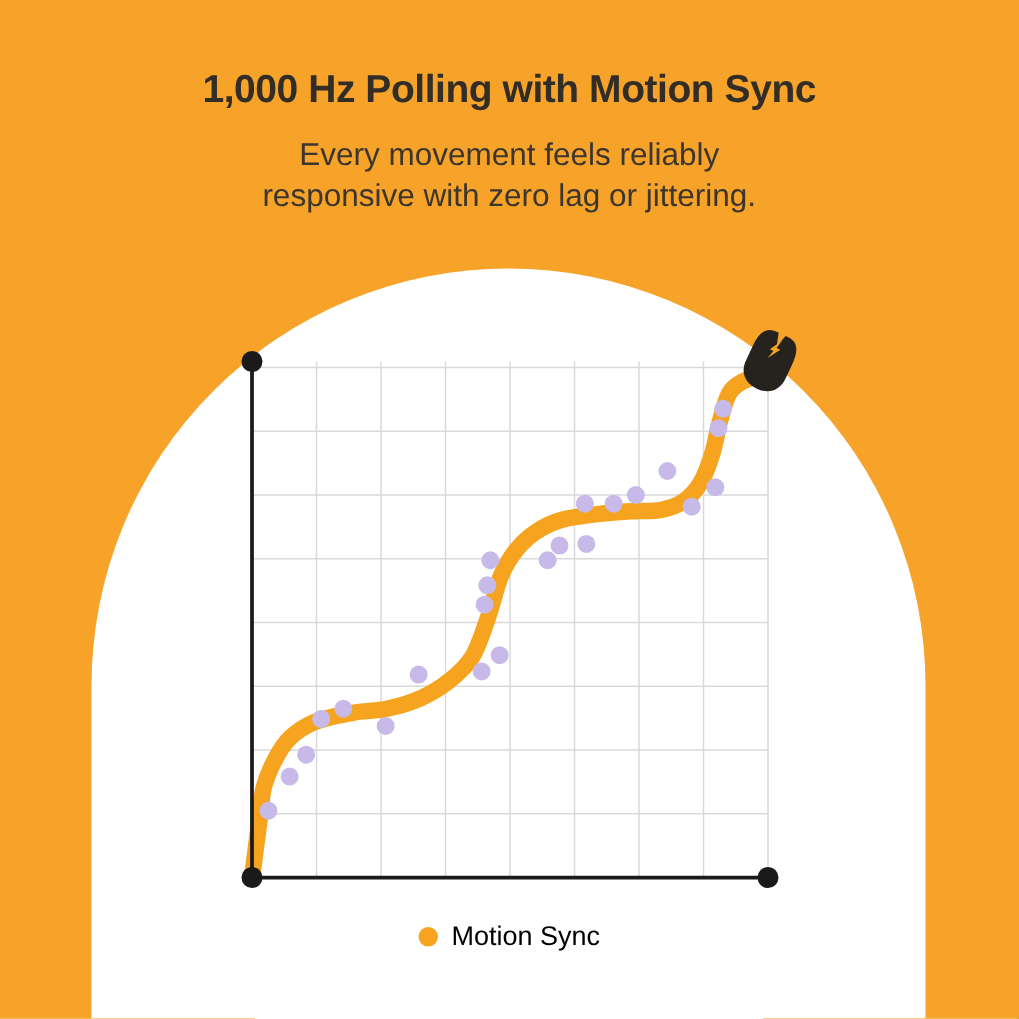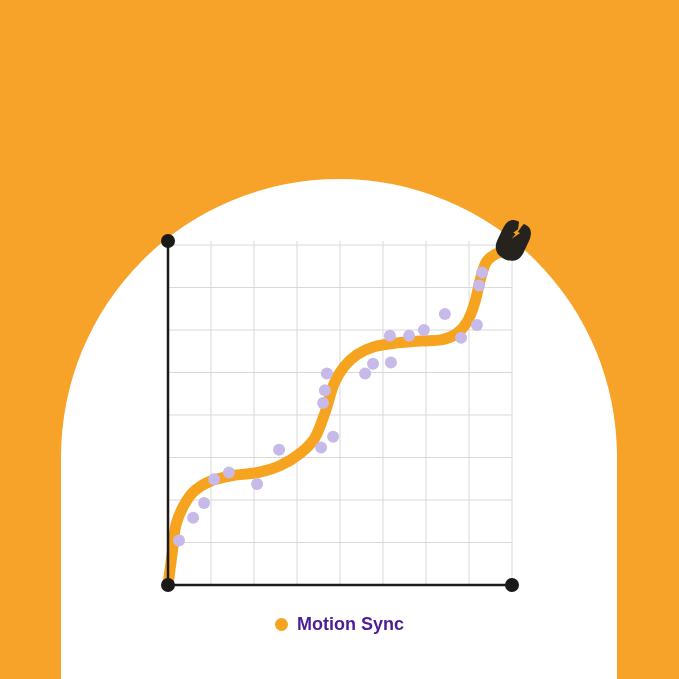--- a/index.html
+++ b/index.html
@@ -62,32 +62,39 @@
   }
   .legend-dot{
     width:13px;height:13px;
     border-radius:50%;
     flex:0 0 auto;
   }
   .legend-dot--sync{background:#F6A41F;}
   .legend-dot--disabled{background:#C7BAE8;}
   .legend-label{
     font-size:18px;
-    font-weight:bold;
-    color:#4c1d95;
+    font-weight:normal;
+    color:#000000;
     white-space:nowrap;
   }
 </style>
 </head>
 <body>
 
 <div class="stage">
 
   <div class="arch"></div>
 
+  <div class="header">
+    <div class="title">1,000 Hz Polling with Motion Sync</div>
+    <div class="subtitle">
+      <div>Every movement feels reliably</div>
+      <div>responsive with zero lag or jittering.</div>
+    </div>
+  </div>
 
   <svg class="chart" viewBox="0 0 679 679" aria-hidden="true">
     <g id="grid-layer">
         <line x1="168" y1="241" x2="168" y2="585" stroke="#D9D9D9" stroke-width="1"></line>
         <line x1="211" y1="241" x2="211" y2="585" stroke="#D9D9D9" stroke-width="1"></line>
         <line x1="254" y1="241" x2="254" y2="585" stroke="#D9D9D9" stroke-width="1"></line>
         <line x1="297" y1="241" x2="297" y2="585" stroke="#D9D9D9" stroke-width="1"></line>
         <line x1="340" y1="241" x2="340" y2="585" stroke="#D9D9D9" stroke-width="1"></line>
         <line x1="383" y1="241" x2="383" y2="585" stroke="#D9D9D9" stroke-width="1"></line>
         <line x1="426" y1="241" x2="426" y2="585" stroke="#D9D9D9" stroke-width="1"></line>

